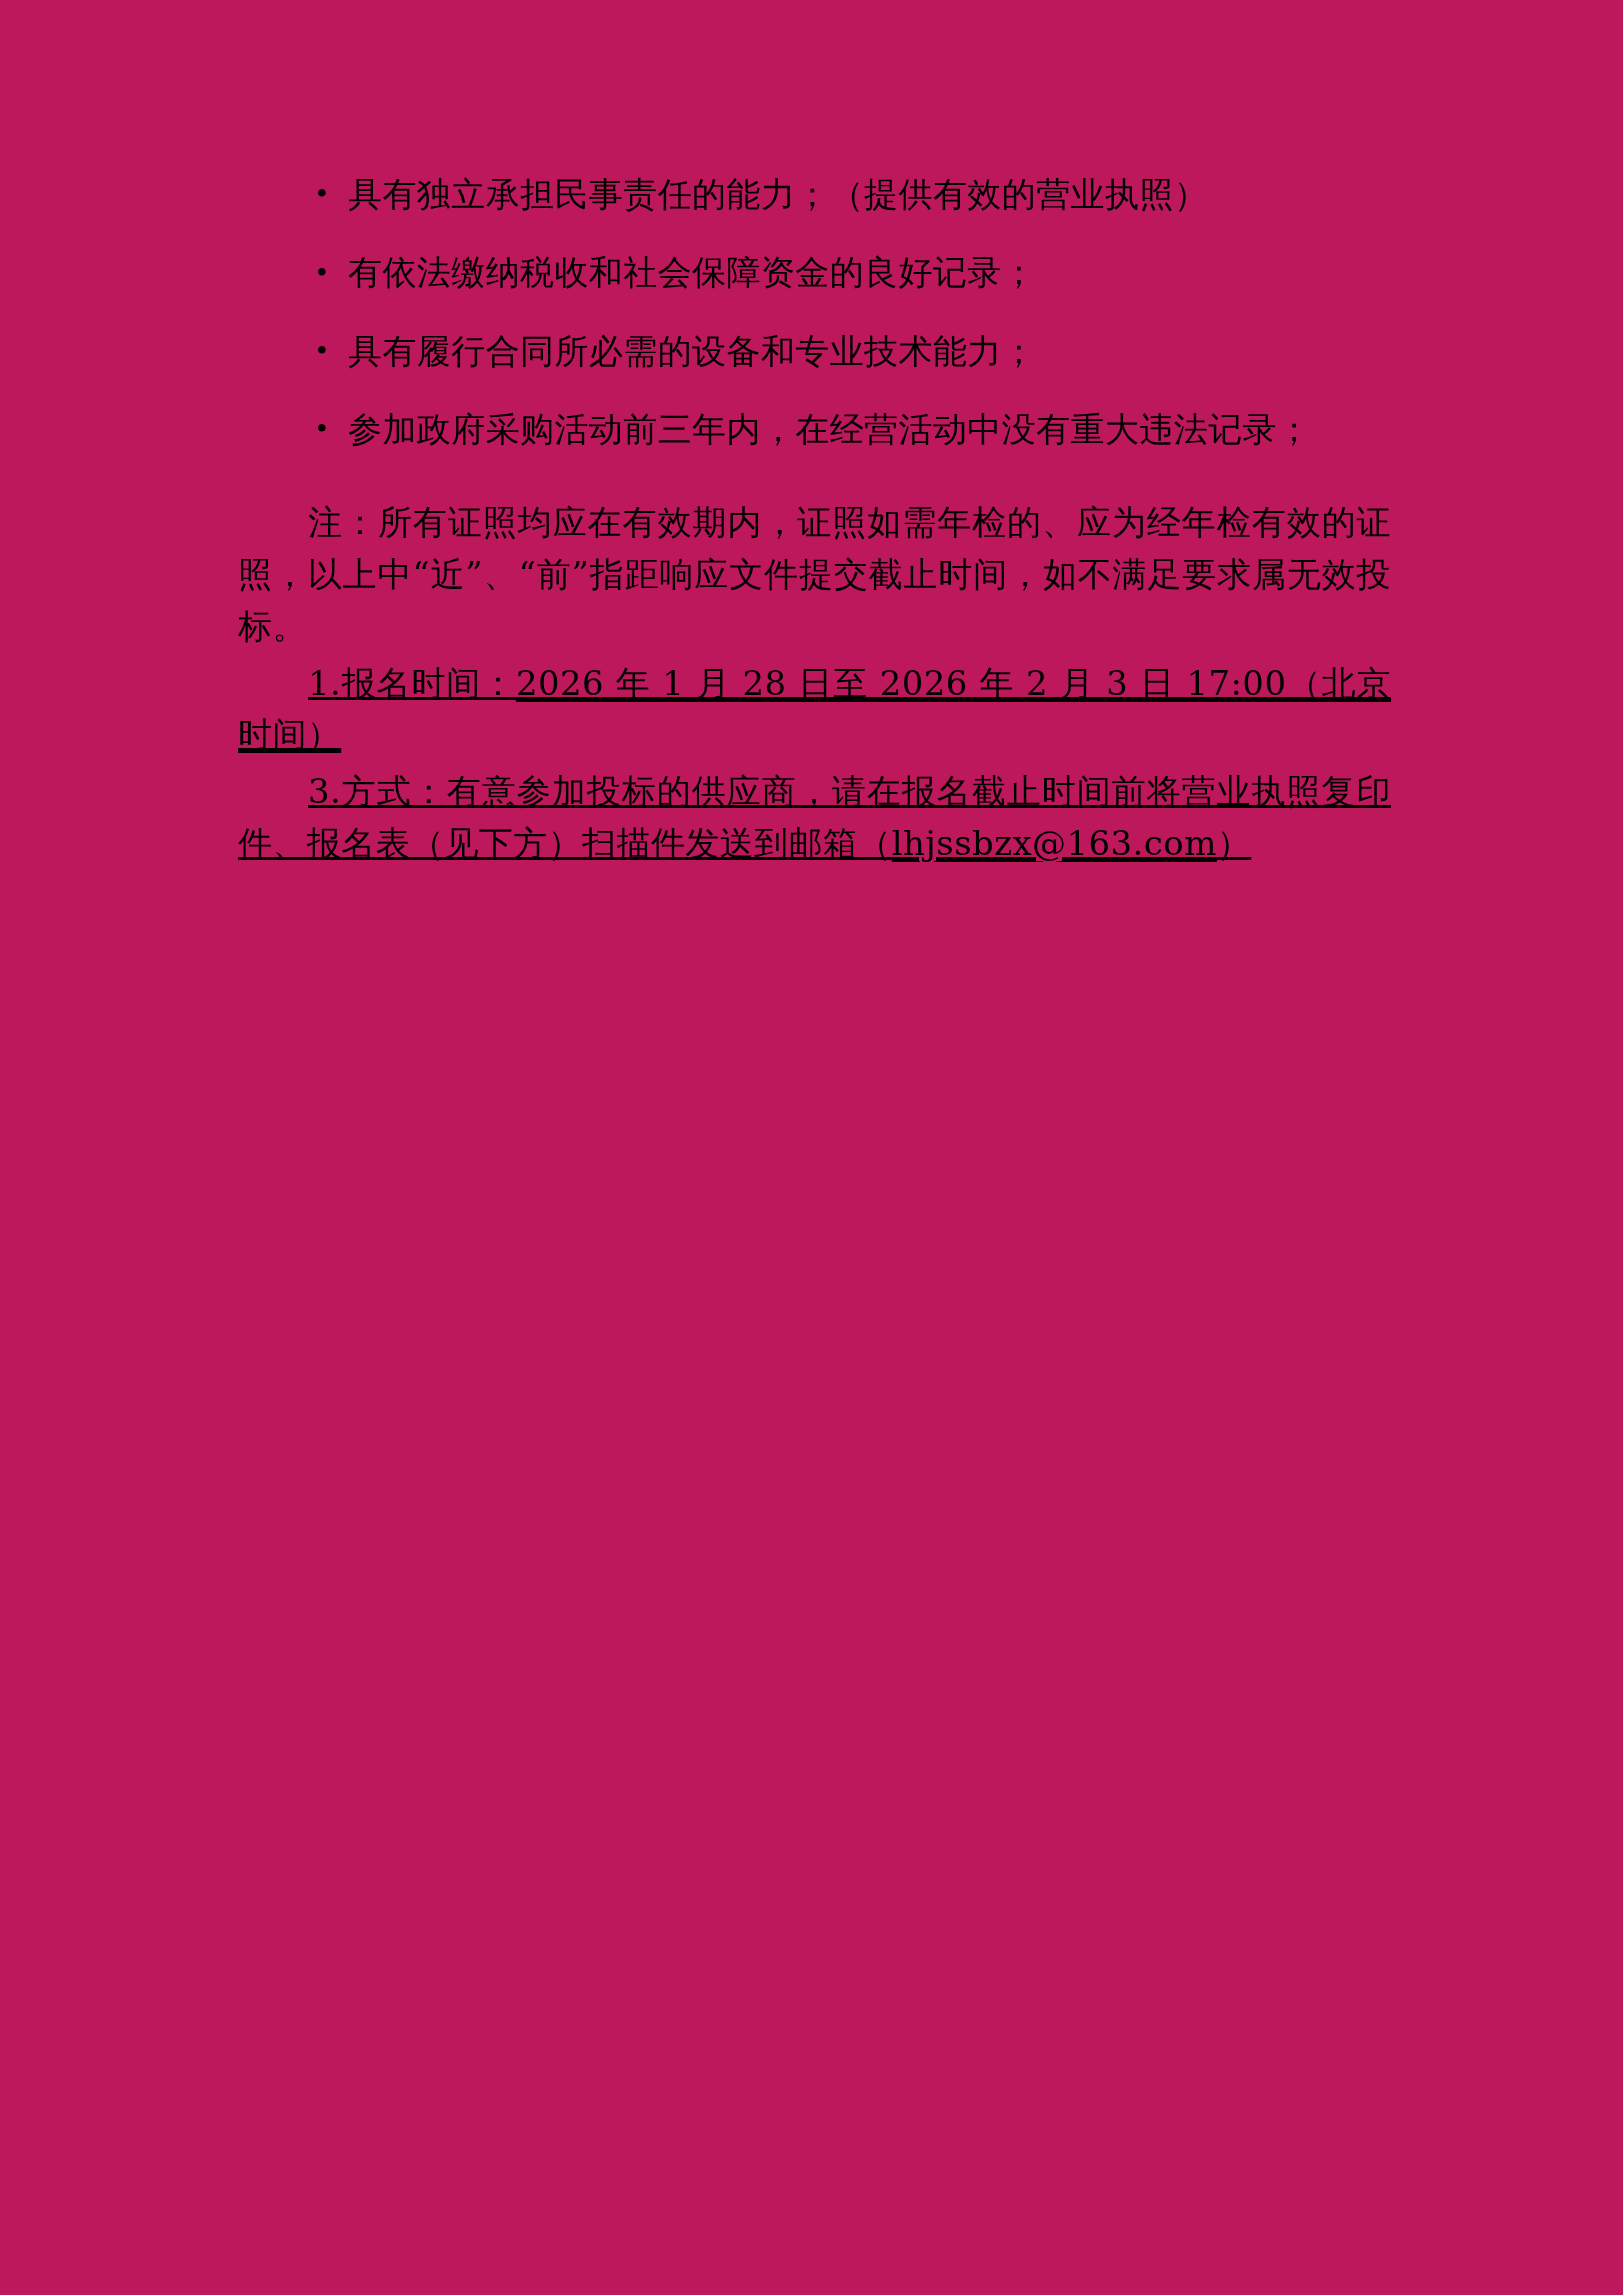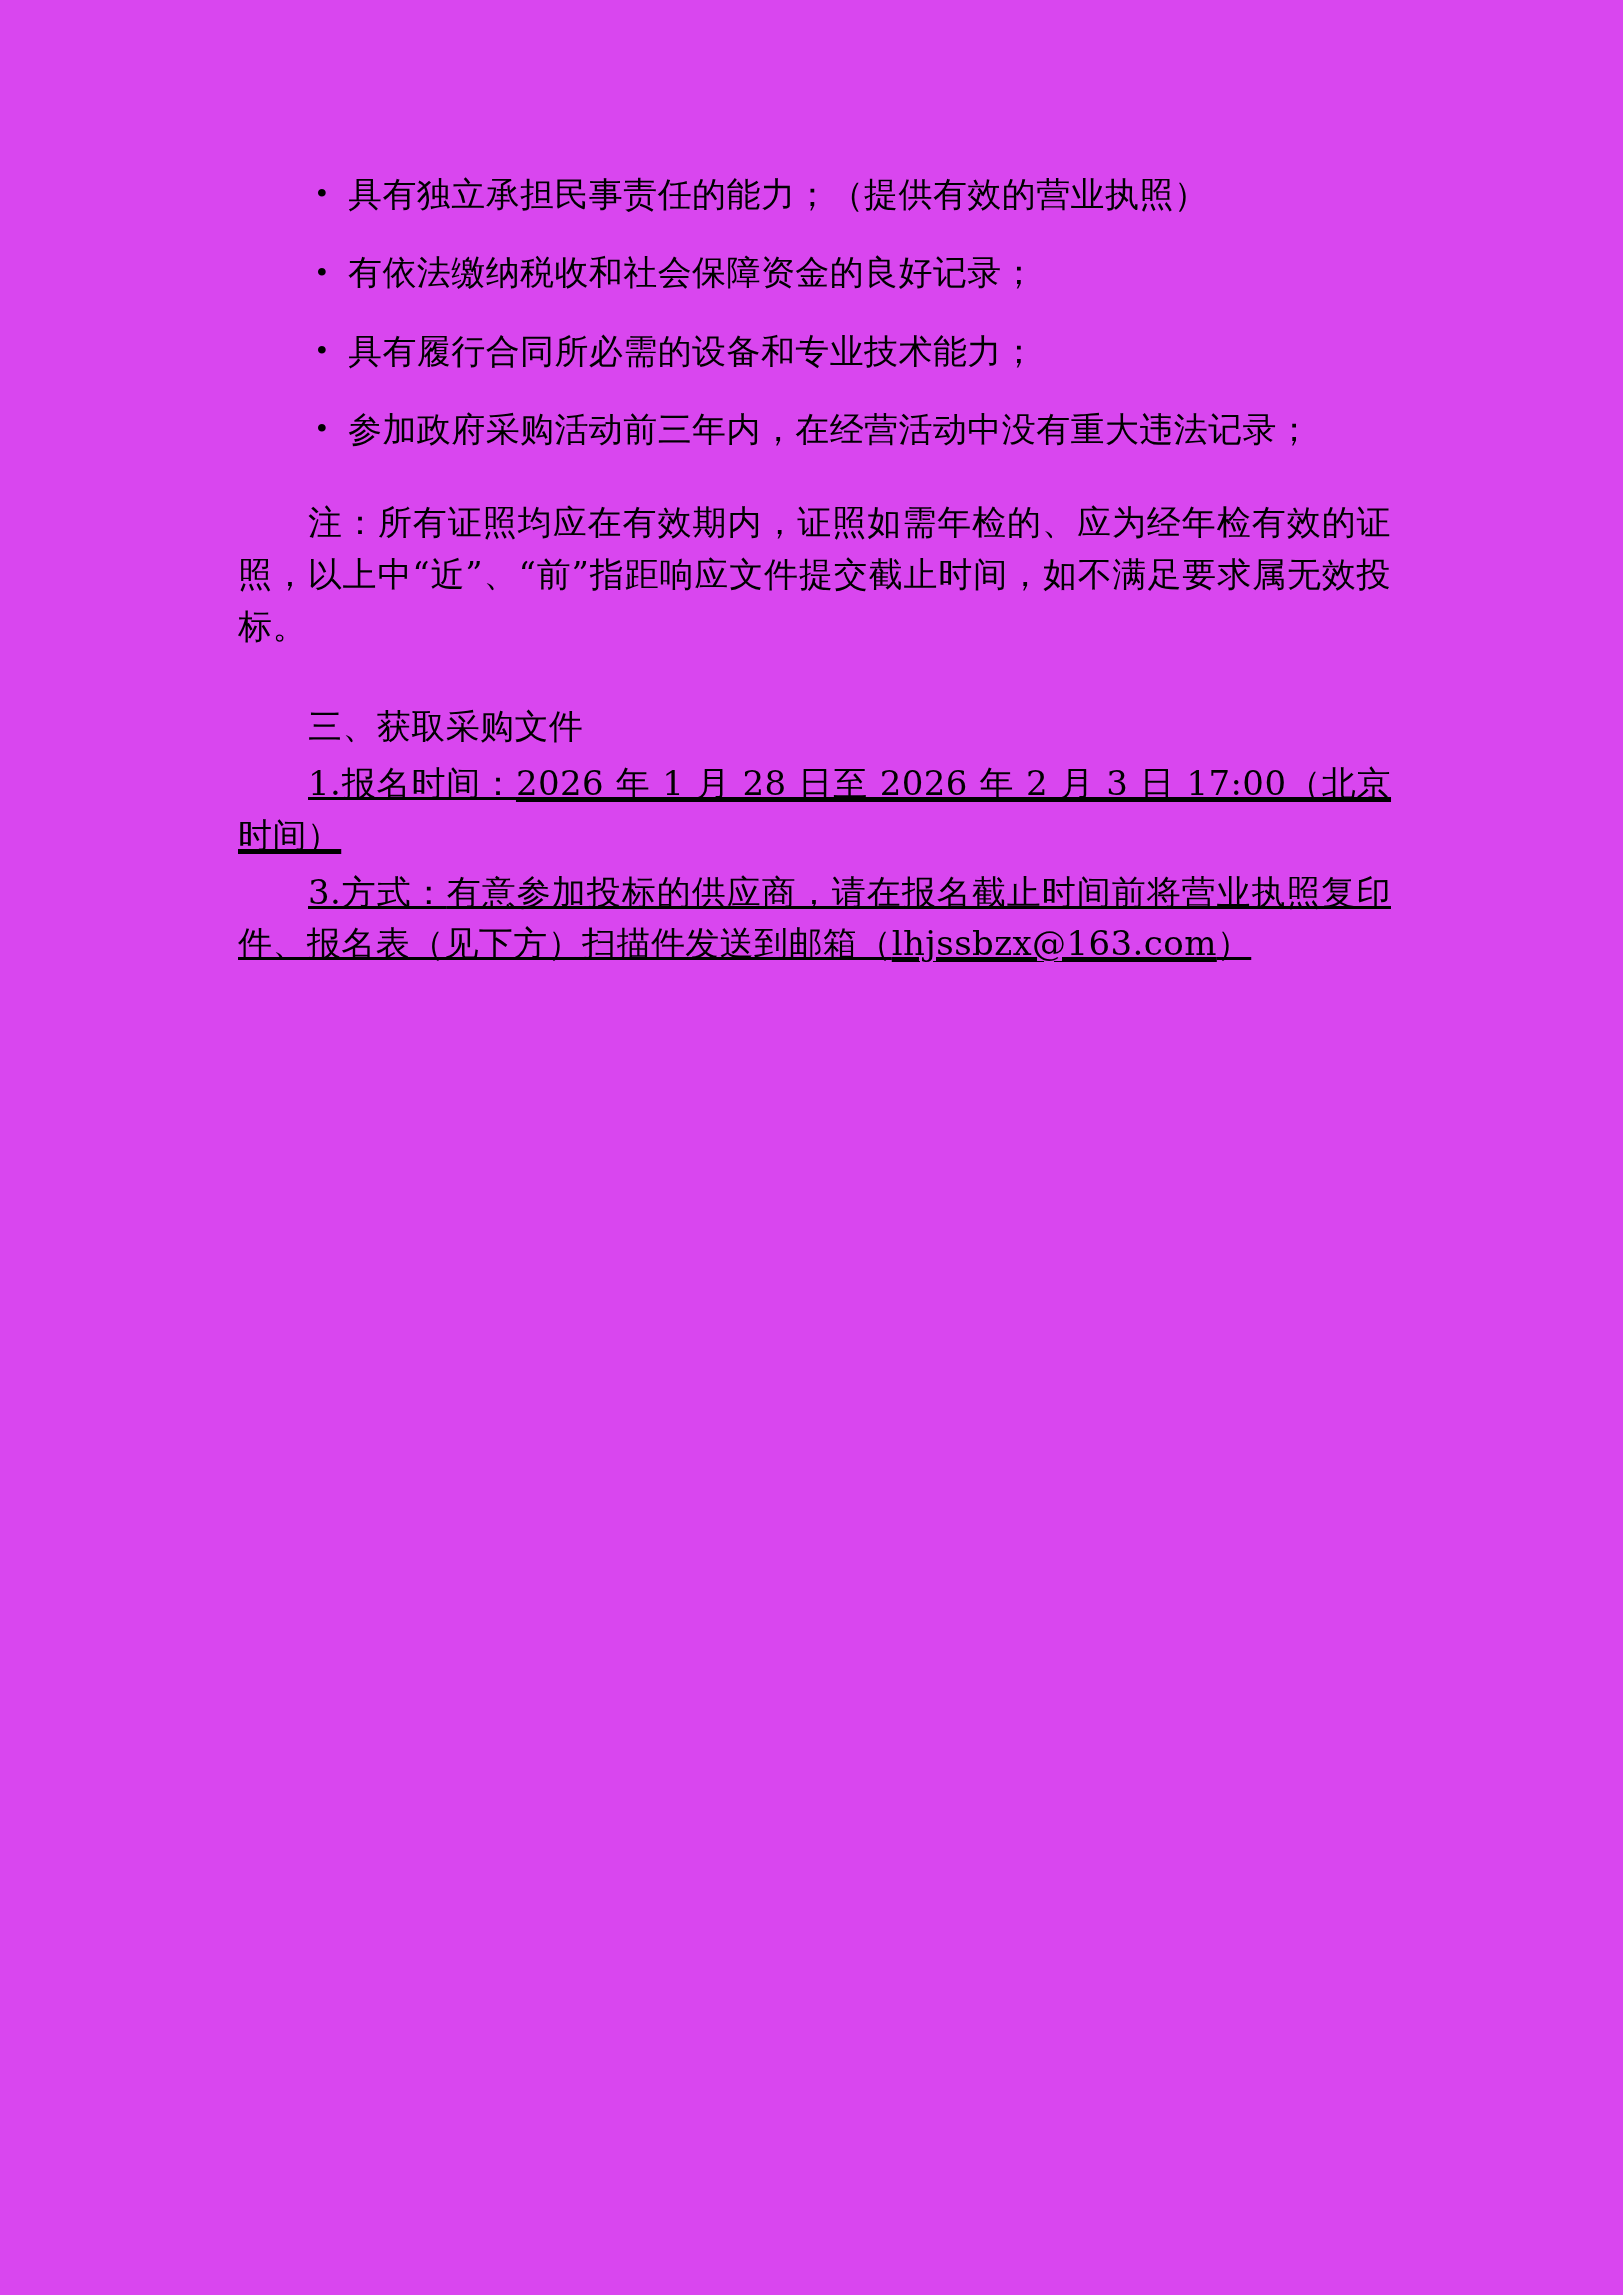--- a/index.html
+++ b/index.html
@@ -14,21 +14,21 @@
     color: #000000;
     -webkit-font-smoothing: antialiased;
   }
 
   .page {
     position: relative;
     width: 1623px;
     height: 2295px;
     box-sizing: border-box;
     padding: 0;
-    background: #d946ef;
+    background: #be185d;
     overflow: hidden;
   }
 
   
   .content {
     position: absolute;
     left: 238px;
     top: 169px;
     width: 1153px;
   }
@@ -117,21 +117,20 @@
     </div>
 
     <div class="bullet-item">
       <span class="bullet-glyph"><span class="dot">•</span></span><span>参加政府采购活动前三年内，在经营活动中没有重大违法记录；</span>
     </div>
 
 
 
     <p class="para gap-lg">注：所有证照均应在有效期内，证照如需年检的、应为经年检有效的证照，以上中“近”、“前”指距响应文件提交截止时间，如不满足要求属无效投标。</p>
 
-    <p class="heading" style="margin-top:49px;">三、获取采购文件</p>
 
     <p class="para gap-sm"><span>1.报名时间：</span><span class="u">2026 年 1 月 28 日至 2026 年 2 月 3 日 17:00（北京时间）</span></p>
 
     <p class="para gap-sm"><span>3.方式：</span><span>有意参加投标的供应商，请在报名截止时间前将营业执照复印件、报名表（见下方）扫描件发送到邮箱（</span><span class="u lat">lhjssbzx@163.com</span><span>）</span></p>
 
   </div>
 </div>
 
 
 </body></html>

